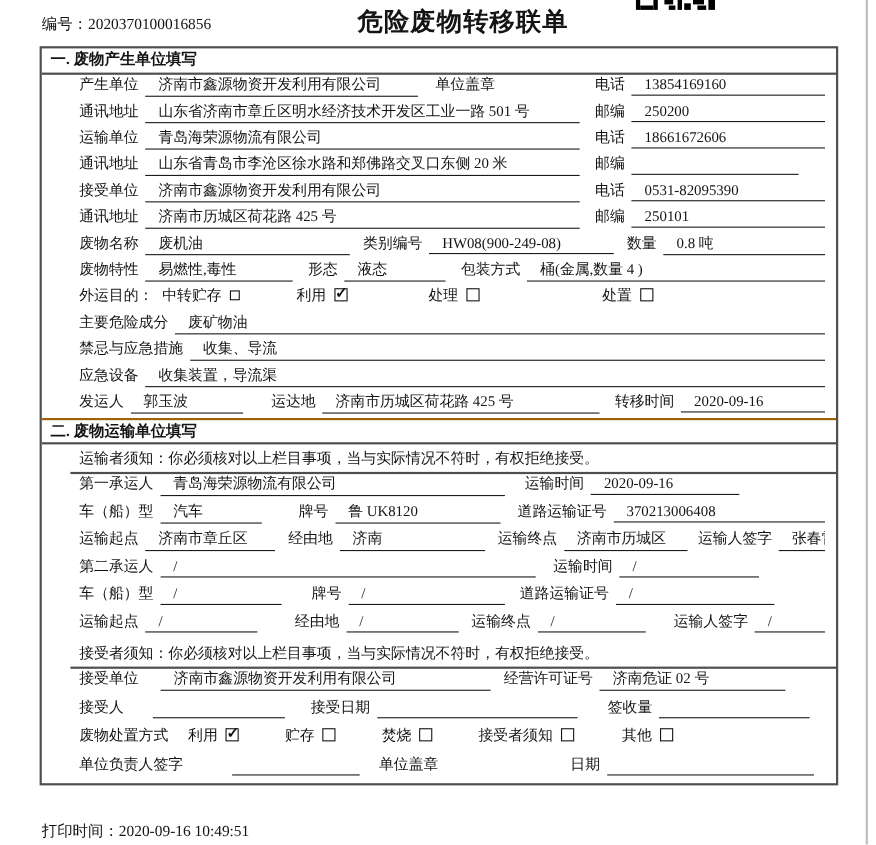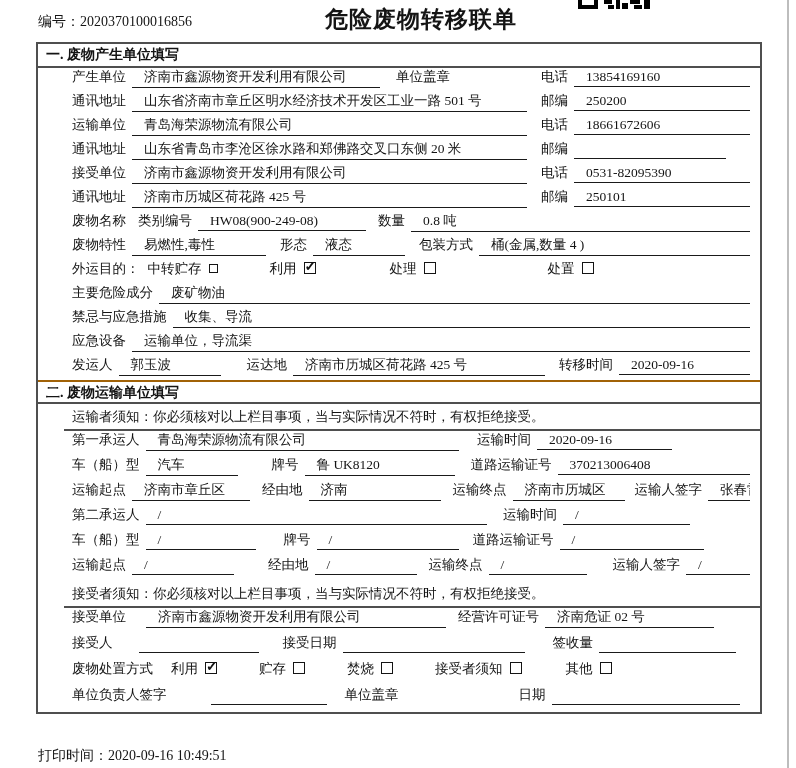--- a/index.html
+++ b/index.html
@@ -109,20 +109,21 @@
 
     <div class="row">
       <span class="lbl">通讯地址</span>
       <span class="u fill">济南市历城区荷花路 425 号</span>
       <span class="lbl" style="margin-left:14px">邮编</span>
       <span class="u" style="width:176px">250101</span>
     </div>
 
     <div class="row">
       <span class="lbl">废物名称</span>
+      <span class="u" style="width:186px">废机油</span>
       <span class="lbl" style="margin-left:12px">类别编号</span>
       <span class="u" style="width:168px">HW08(900-249-08)</span>
       <span class="lbl" style="margin-left:12px">数量</span>
       <span class="u fill">0.8 吨</span>
     </div>
 
     <div class="row">
       <span class="lbl">废物特性</span>
       <span class="u" style="width:134px">易燃性,毒性</span>
       <span class="lbl" style="margin-left:14px">形态</span>
@@ -152,21 +153,21 @@
       <span class="u fill">废矿物油</span>
     </div>
 
     <div class="row">
       <span class="lbl">禁忌与应急措施</span>
       <span class="u fill">收集、导流</span>
     </div>
 
     <div class="row">
       <span class="lbl">应急设备</span>
-      <span class="u fill">运输单位，导流渠</span>
+      <span class="u fill">收集装置，导流渠</span>
     </div>
 
     <div class="row">
       <span class="lbl">发运人</span>
       <span class="u" style="width:102px">郭玉波</span>
       <span class="lbl" style="margin-left:26px">运达地</span>
       <span class="u" style="width:252px">济南市历城区荷花路 425 号</span>
       <span class="lbl" style="margin-left:14px">转移时间</span>
       <span class="u fill">2020-09-16</span>
     </div>

